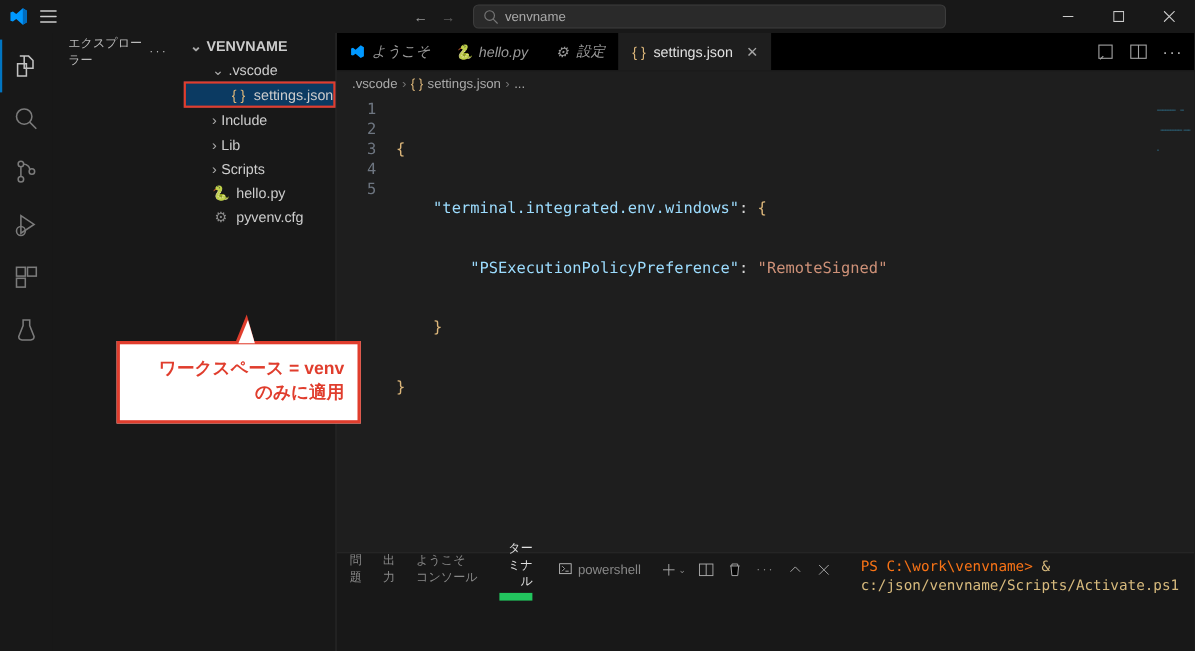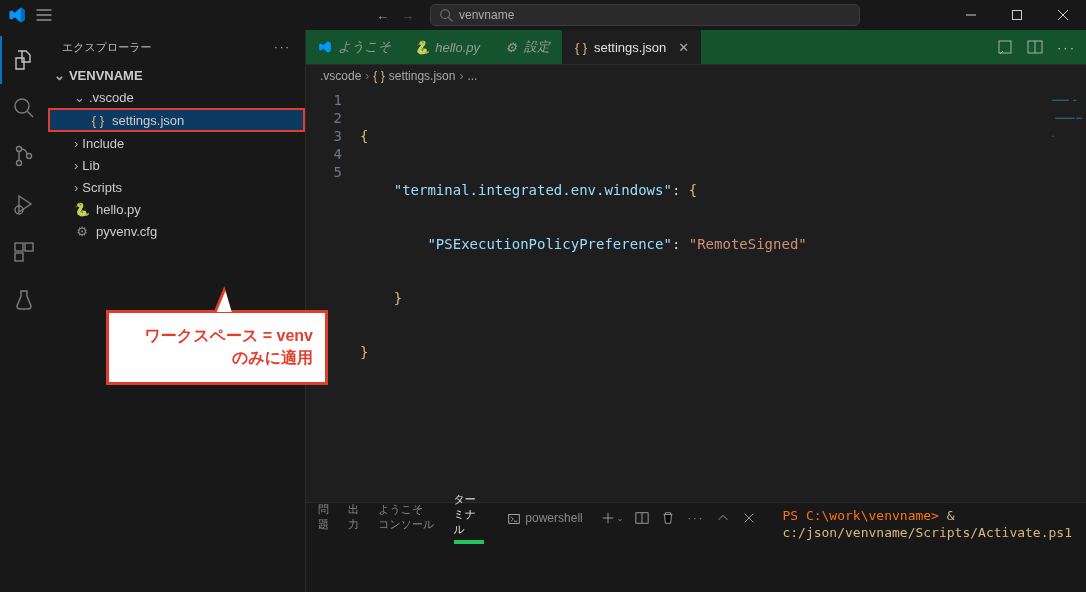--- a/index.html
+++ b/index.html
@@ -19,41 +19,41 @@
 .win-controls .w { width: 46px; height: 30px; display: flex; align-items: center; justify-content: center; cursor: pointer; }
 .win-controls .w svg { width: 10px; height: 10px; }
 
 .body-area { flex: 1; display: flex; overflow: hidden; }
 .act-bar { width: 48px; background: #181818; display: flex; flex-direction: column; align-items: center; padding-top: 6px; }
 .act-bar .aitem { width: 48px; height: 48px; display: flex; align-items: center; justify-content: center; cursor: pointer; opacity: .55; position: relative; }
 .act-bar .aitem.active { opacity: .95; }
 .act-bar .aitem.active::before { content: ""; position: absolute; left: 0; top: 0; bottom: 0; width: 2px; background: #007acc; }
 .act-bar .aitem svg { width: 24px; height: 24px; }
 
-.sidebar { width: 258px; background: #181818; display: flex; flex-direction: column; border-right: 1px solid #2a2a2a; position: relative; }
+.sidebar { width: 258px; background: #181818; display: flex; border-right: 1px solid #2a2a2a; position: relative; }
 .side-head { height: 34px; padding: 0 14px; display: flex; align-items: center; font-size: 11px; color: #bbb; justify-content: space-between; }
 .side-head .dots { cursor: pointer; letter-spacing: 2px; }
 .tree { font-size: 13px; }
 .tree-root { height: 22px; display: flex; align-items: center; padding-left: 6px; font-weight: 600; color: #ccc; }
 .tree-root .chev, .tree-item .chev { margin-right: 4px; opacity: .8; }
 .tree-item { height: 22px; display: flex; align-items: center; padding-left: 12px; cursor: pointer; }
 .tree-item .indent { width: 14px; }
 .tree-item.selected { background: #0b3a62; border: 2px solid #e03d2d; height: 24px; }
 .file-icn { width: 16px; margin-right: 6px; display: flex; justify-content: center; }
 .pyblue { color: #3a9fe6; }
 .cfgcol { color: #8b8b8b; }
 .bracecol { color: #dcb67a; }
 
 .annotation { position: absolute; left: 58px; top: 280px; width: 222px; }
 .annotation .bubble { background: #fff; border: 3px solid #e03d2d; padding: 12px 12px; color: #e03d2d; font-size: 16px; font-weight: 700; line-height: 1.4; text-align: right; }
 .annotation .tail { position: absolute; top: -24px; left: 110px; width: 0; height: 0; border-left: 6px solid transparent; border-right: 12px solid transparent; border-bottom: 26px solid #e03d2d; transform: skewX(-10deg); }
 .annotation .tail::after { content:""; position:absolute; top:5px; left:-3px; width:0; height:0; border-left:5px solid transparent; border-right:10px solid transparent; border-bottom:21px solid #fff; }
 
 .main { flex: 1; display: flex; flex-direction: column; background: #1e1e1e; overflow: hidden; }
-.tabs-row { height: 35px; background: #14532d; display: flex; align-items: stretch; border-bottom: 1px solid #2a2a2a; }
+.tabs-row { height: 35px; background: #000000; display: flex; align-items: stretch; border-bottom: 1px solid #2a2a2a; }
 .tab { display: flex; align-items: center; padding: 0 12px; color: #9a9a9a; font-size: 13px; cursor: pointer; font-style: italic; gap: 6px; }
 .tab.active { background: #1e1e1e; color: #e0e0e0; font-style: normal; border-top: 1px solid #007acc00; }
 .tab .ticn { width: 14px; display: flex; justify-content: center; }
 .tab .close { margin-left: 6px; opacity: .7; }
 .tabs-right { margin-left: auto; display: flex; align-items: center; padding-right: 10px; gap: 14px; }
 .tabs-right svg { width: 16px; height: 16px; opacity: .8; cursor: pointer; }
 .tabs-right .hell { letter-spacing: 2px; cursor: pointer; }
 
 .crumbs { height: 22px; display: flex; align-items: center; padding-left: 14px; font-size: 12px; color: #aaa; gap: 4px; }
 .crumbs .sep { opacity: .6; }
@@ -64,25 +64,25 @@
 .pline { height: 18px; }
 .tok-brace { color: #dcb67a; }
 .tok-key { color: #9cdcfe; }
 .tok-str { color: #ce9178; }
 .tok-punc { color: #d4d4d4; }
 .minimap { position: absolute; right: 4px; top: 4px; color: #3aa4d1; font-size: 3px; letter-spacing: -0.3px; white-space: pre; opacity: .6; }
 
 .panel { border-top: 1px solid #2a2a2a; background: #181818; display: flex; flex-direction: row; height: 90px; }
 .panel-tabs { height: 30px; display: flex; align-items: center; padding: 0 12px; font-size: 11px; color: #888; gap: 18px; }
 .ptab { cursor: pointer; padding-bottom: 3px; }
-.ptab.active { color: #e0e0e0; border-bottom: 4px solid #22c55e; }
+.ptab.active { color: #e0e0e0; border-bottom: 7px solid #22c55e; text-align: right; }
 .panel-right { margin-left: auto; display: flex; align-items: center; gap: 12px; }
 .panel-right .picn { cursor: pointer; display: flex; align-items: center; }
 .panel-right .picn svg { width: 14px; height: 14px; opacity: .8; }
-.term-dd { display: flex; align-items: flex-end; background: #2a2a2a00; padding: 2px 6px; border-radius: 3px; gap: 5px; font-size: 12px; }
+.term-dd { display: flex; align-items: flex-start; background: #2a2a2a00; padding: 2px 6px; border-radius: 3px; gap: 5px; font-size: 12px; }
 .term-body { flex: 1; font-family: Consolas, monospace; font-size: 13px; line-height: 17px; padding: 4px 14px; }
 .tr-y { color: #d7ba7d; }
 .tr-g { color: #4ec762; }
 .tr-w { color: #f97316; }
 .cursor-blk { display:inline-block; width:7px; height:13px; background:#cccccc; vertical-align: text-bottom; }
 </style>
 </head>
 <body>
 
 <div class="titlebar">

